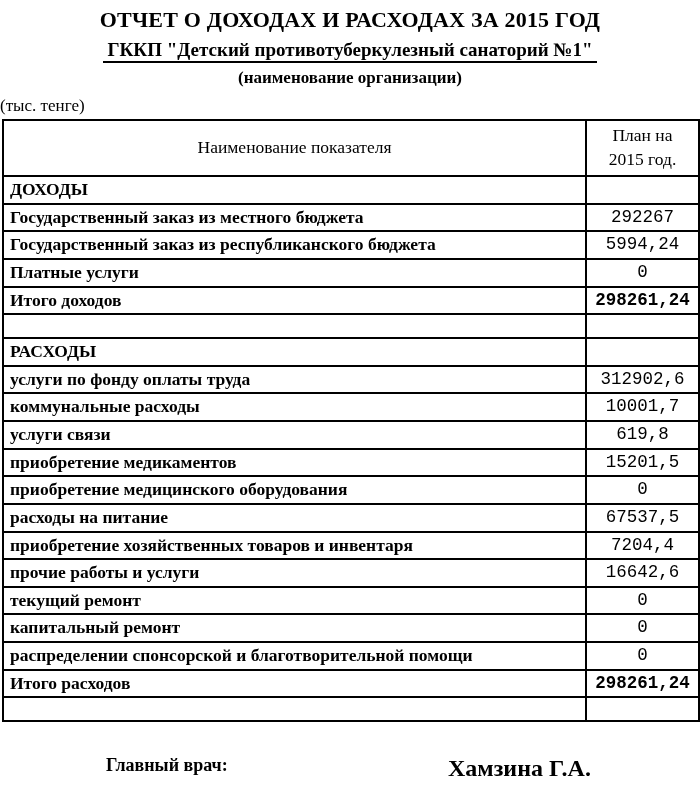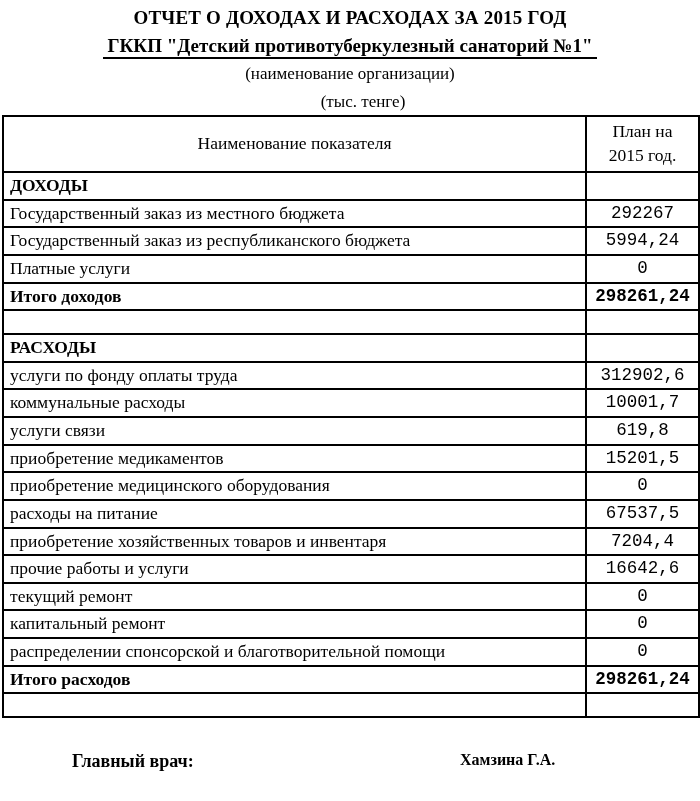--- a/index.html
+++ b/index.html
@@ -16,45 +16,44 @@
     width: 700px;
     height: 801px;
     overflow: hidden;
     box-sizing: border-box;
   }
   .doc-header {
     text-align: center;
     padding-top: 7px;
   }
   .doc-title {
-    font-size: 19px;
+    font-size: 22px;
     font-weight: bold;
     margin: 0 0 6px 0;
     letter-spacing: 0.2px;
   }
   .org-name {
     font-size: 19px;
     font-weight: bold;
     margin: 0 0 7px 0;
   }
   .org-name span {
     border-bottom: 2px solid #000;
     padding: 0 4px 1px 4px;
   }
   .org-caption {
     font-size: 17px;
-    font-weight: normal;
+    font-weight: bold;
     margin: 0 0 8px 0;
   }
   .units-note {
-    text-align: center;
+    text-align: left;
     font-size: 17px;
     padding-right: 6px;
     margin: 6px 0 3px 0;
-    padding-left: 32px;
   }
   table.report {
     border-collapse: collapse;
     width: 696px;
     margin: 0 2px;
     table-layout: fixed;
   }
   table.report th,
   table.report td {
     border: 2px solid #000;
@@ -67,41 +66,41 @@
   }
   table.report col.col-name  { width: 583px; }
   table.report col.col-value { width: 113px; }
   table.report thead th {
     font-weight: normal;
     text-align: center;
     vertical-align: middle;
     height: 56px;
   }
   th.value-head { white-space: pre-line; border-radius: 21px; }
-  td.label-cell { text-align: left; }
+  td.label-cell { text-align: left; font-weight: bold; }
   td.value-cell { text-align: center; font-family: Liberation Mono, monospace; }
   tr.bold td { font-weight: bold; }
   .signatures {
     margin-top: 33px;
   }
   .sig-row {
     position: relative;
     height: 23px;
     margin-bottom: 30px;
   }
   .sig-label {
     position: absolute;
-    left: 72px;
+    left: 106px;
     font-size: 18px;
     font-weight: bold;
   }
   .sig-name {
     position: absolute;
-    left: 460px;
-    font-size: 16px;
+    left: 448px;
+    font-size: 24px;
     font-weight: bold;
   }
 </style>
 </head>
 <body>
 
 <div class="doc">
 
   <div class="doc-header">
     <div class="doc-title">ОТЧЕТ О ДОХОДАХ И РАСХОДАХ ЗА 2015 ГОД</div>

